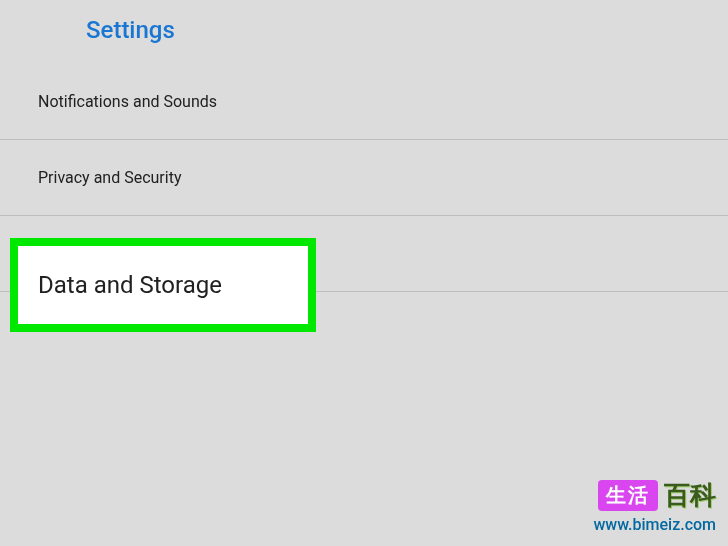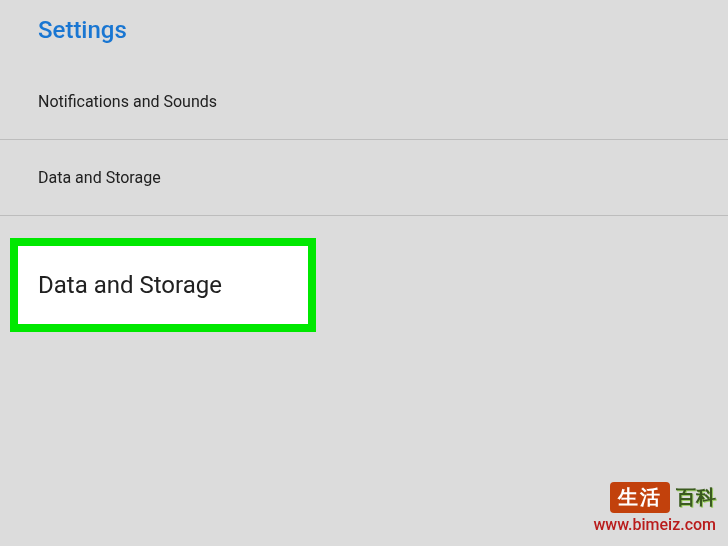--- a/index.html
+++ b/index.html
@@ -17,20 +17,21 @@
     }
     .settings-container {
       width: 100%;
       height: 100%;
     }
     .section-title {
       color: #1976d2;
       font-size: 24px;
       font-weight: 500;
       padding: 16px 38px 20px 38px;
+      margin-left: 48px;
     }
     .settings-item {
       padding: 28px 38px;
       font-size: 16px;
       color: #212121;
       border-bottom: 1px solid #bdbdbd;
       position: relative;
       display: flex;
       justify-content: space-between;
       align-items: center;
@@ -70,51 +71,54 @@
       z-index: 20;
       text-align: right;
     }
     .watermark-top {
       display: flex;
       align-items: center;
       gap: 6px;
       justify-content: flex-end;
     }
     .watermark-badge {
-      background: #c2410c;
+      background: #d946ef;
       color: #fff;
       font-size: 20px;
       font-weight: bold;
       padding: 2px 8px;
       border-radius: 4px;
       letter-spacing: 2px;
     }
     .watermark-chars {
       color: #3a5a1f;
-      font-size: 20px;
+      font-size: 26px;
       font-weight: bold;
       text-shadow: 1px 1px 0 #9ccc65;
     }
     .watermark-url {
-      color: #b91c1c;
+      color: #0369a1;
       font-size: 16px;
       font-weight: 500;
       margin-top: 2px;
     }
   </style>
 </head>
 <body>
 
 <div class="settings-container">
   <div class="section-title">Settings</div>
 
   <div class="settings-item">
     <span>Notifications and Sounds</span>
   </div>
 
+  <div class="settings-item">
+    <span>Privacy and Security</span>
+  </div>
 
   <div class="settings-item">
     <span>Data and Storage</span>
   </div>
 
 
 </div>
 
 <div class="highlight-box">
   <span class="highlight-text">Data and Storage</span>

